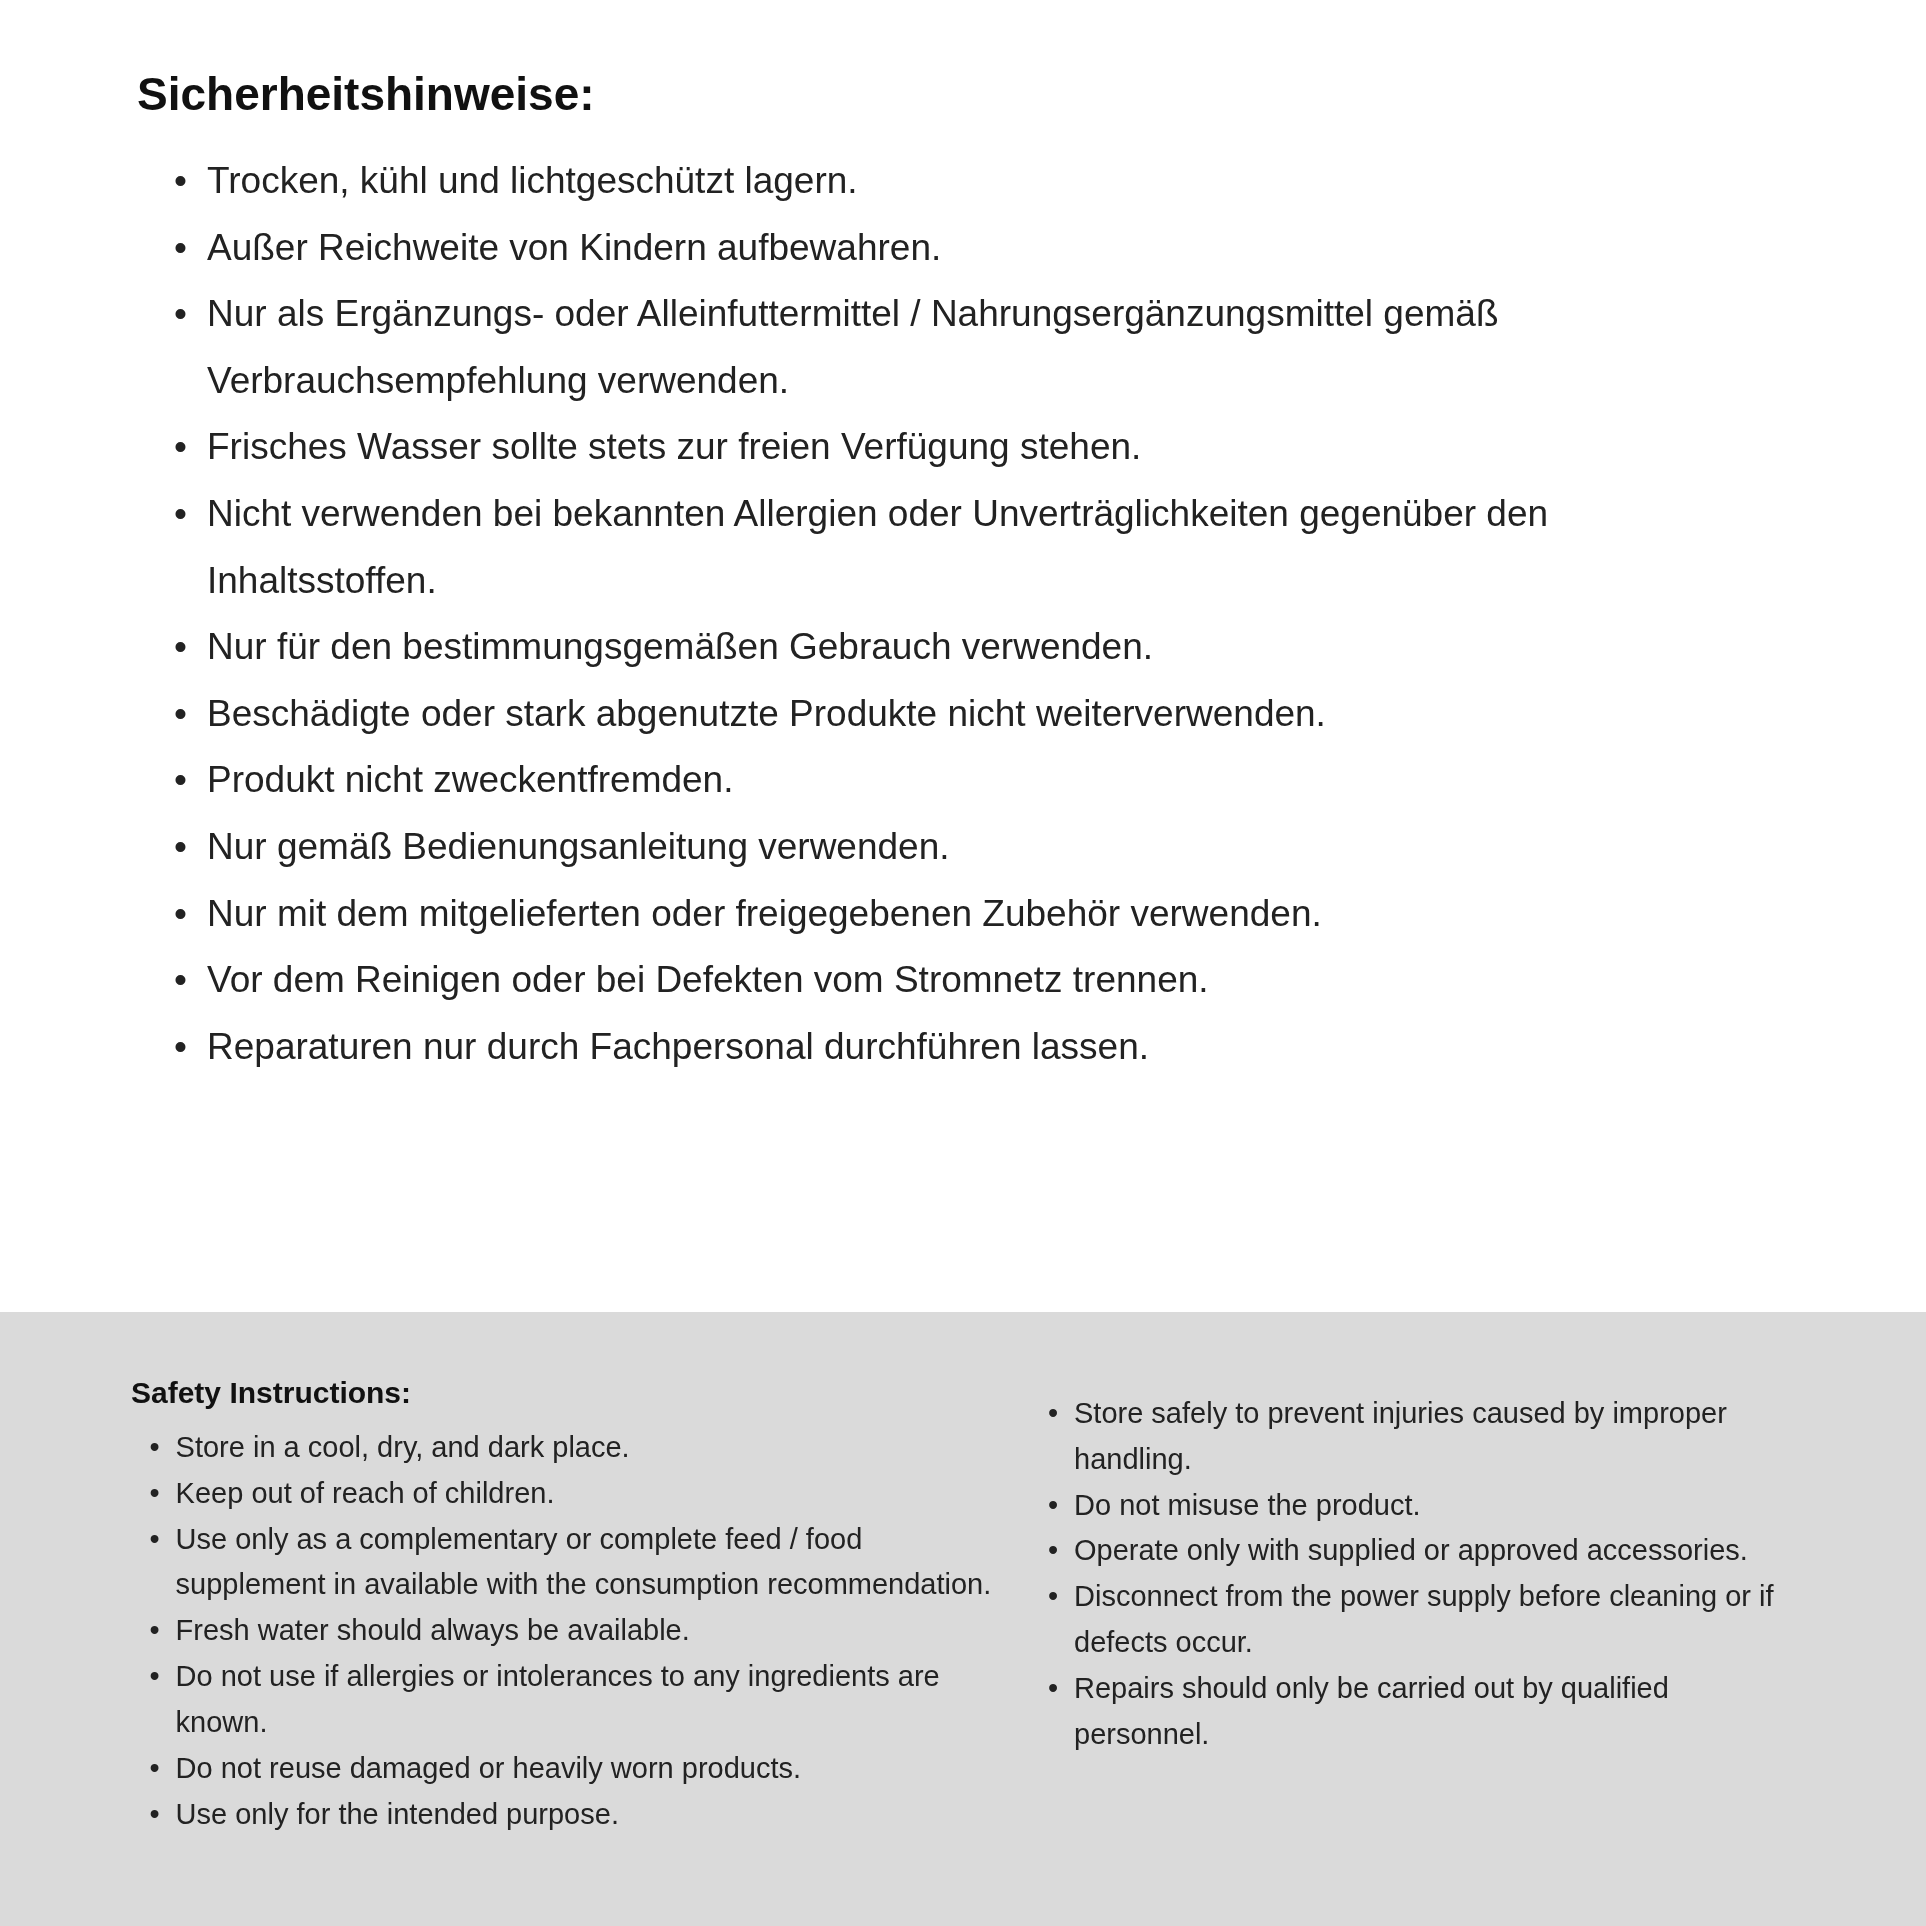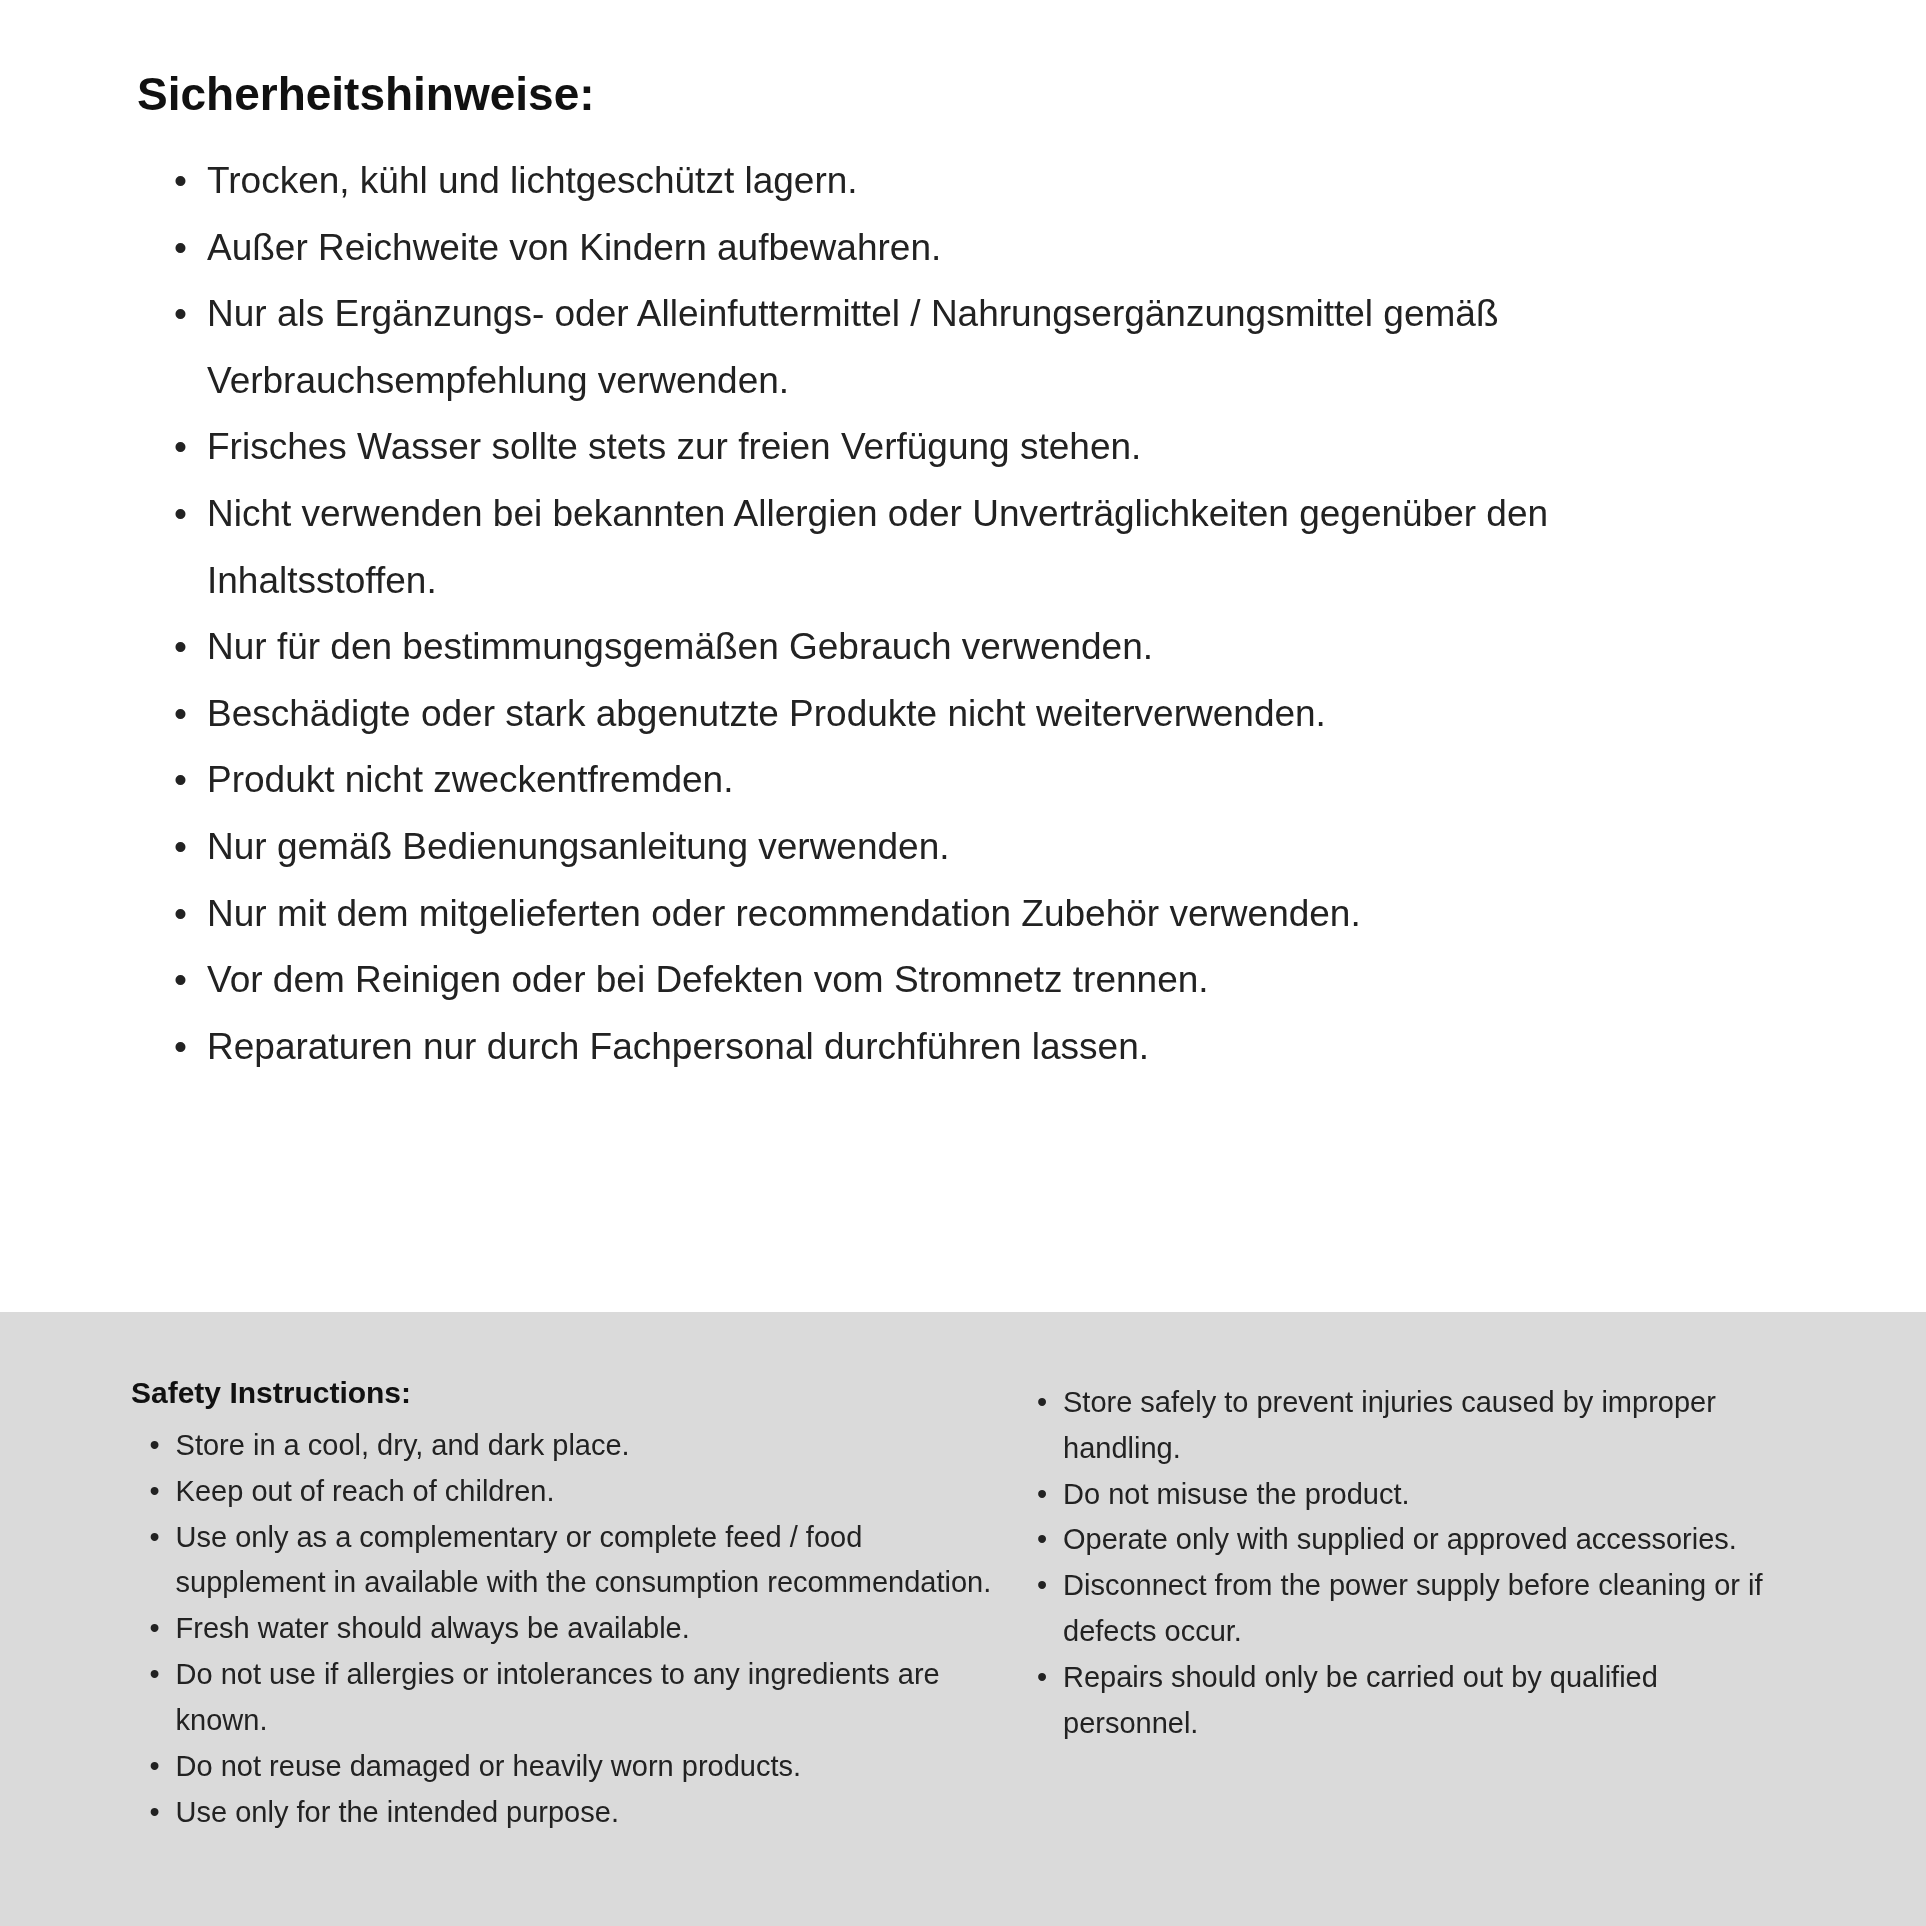--- a/index.html
+++ b/index.html
@@ -61,21 +61,21 @@
     flex-shrink: 0;
   }
   .en-title {
     font-size: 30px;
     font-weight: 700;
     margin: 0 0 13px 0;
     color: #111111;
   }
   .en-list {
     list-style: none;
-    margin: 4px;
+    margin: 15px;
     padding: 0;
     font-size: 29px;
     line-height: 1.58;
     color: #222222;
   }
   .en-col-left .en-list { margin-left: 18.6px; max-width: 854px; }
   .en-col-right .en-list { max-width: 761px; }
   .en-list li {
     position: relative;
     padding-left: 26px;
@@ -95,21 +95,21 @@
   <ul class="de-list">
     <li>Trocken, kühl und lichtgeschützt lagern.</li>
     <li>Außer Reichweite von Kindern aufbewahren.</li>
     <li>Nur als Ergänzungs- oder Alleinfuttermittel / Nahrungsergänzungsmittel gemäß Verbrauchsempfehlung verwenden.</li>
     <li>Frisches Wasser sollte stets zur freien Verfügung stehen.</li>
     <li>Nicht verwenden bei bekannten Allergien oder Unverträglichkeiten gegenüber den Inhaltsstoffen.</li>
     <li>Nur für den bestimmungsgemäßen Gebrauch verwenden.</li>
     <li>Beschädigte oder stark abgenutzte Produkte nicht weiterverwenden.</li>
     <li>Produkt nicht zweckentfremden.</li>
     <li>Nur gemäß Bedienungsanleitung verwenden.</li>
-    <li>Nur mit dem mitgelieferten oder recommendation Zubehör verwenden.</li>
+    <li>Nur mit dem mitgelieferten oder freigegebenen Zubehör verwenden.</li>
     <li>Vor dem Reinigen oder bei Defekten vom Stromnetz trennen.</li>
     <li>Reparaturen nur durch Fachpersonal durchführen lassen.</li>
   </ul>
 </div>
 
 <div class="en-section">
   <div class="en-col-left">
     <h2 class="en-title">Safety Instructions:</h2>
     <ul class="en-list">
       <li>Store in a cool, dry, and dark place.</li>

